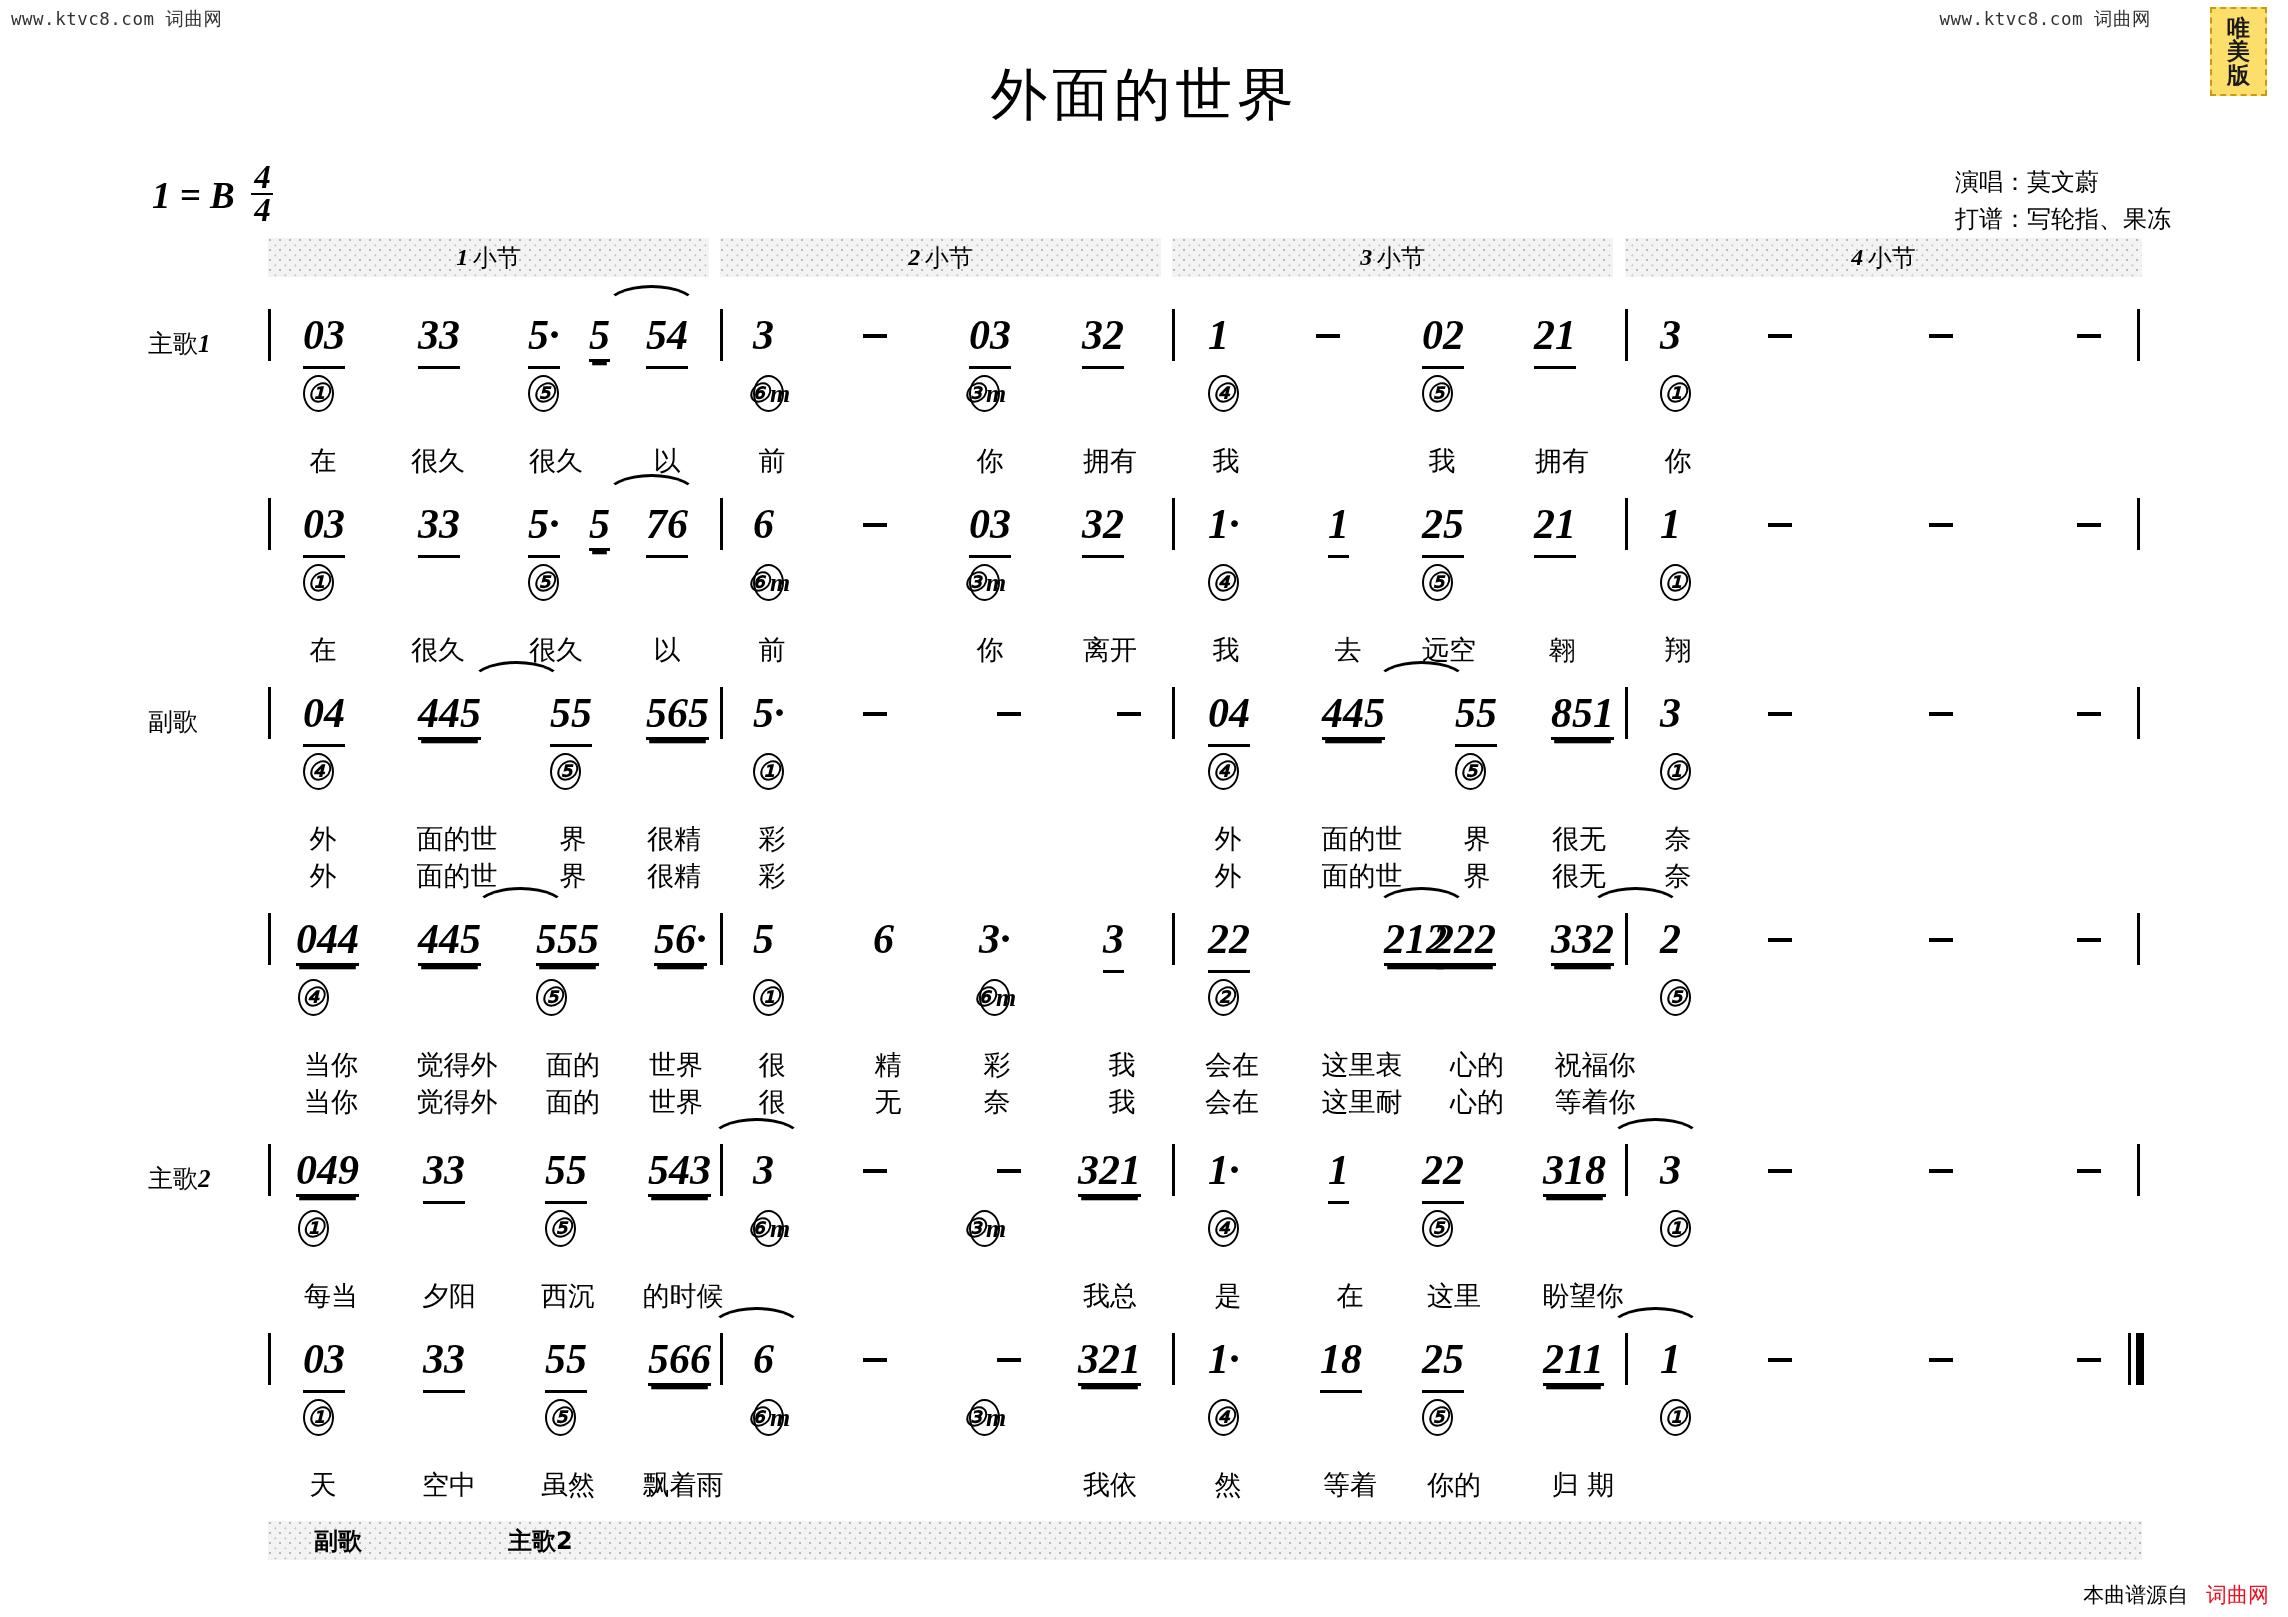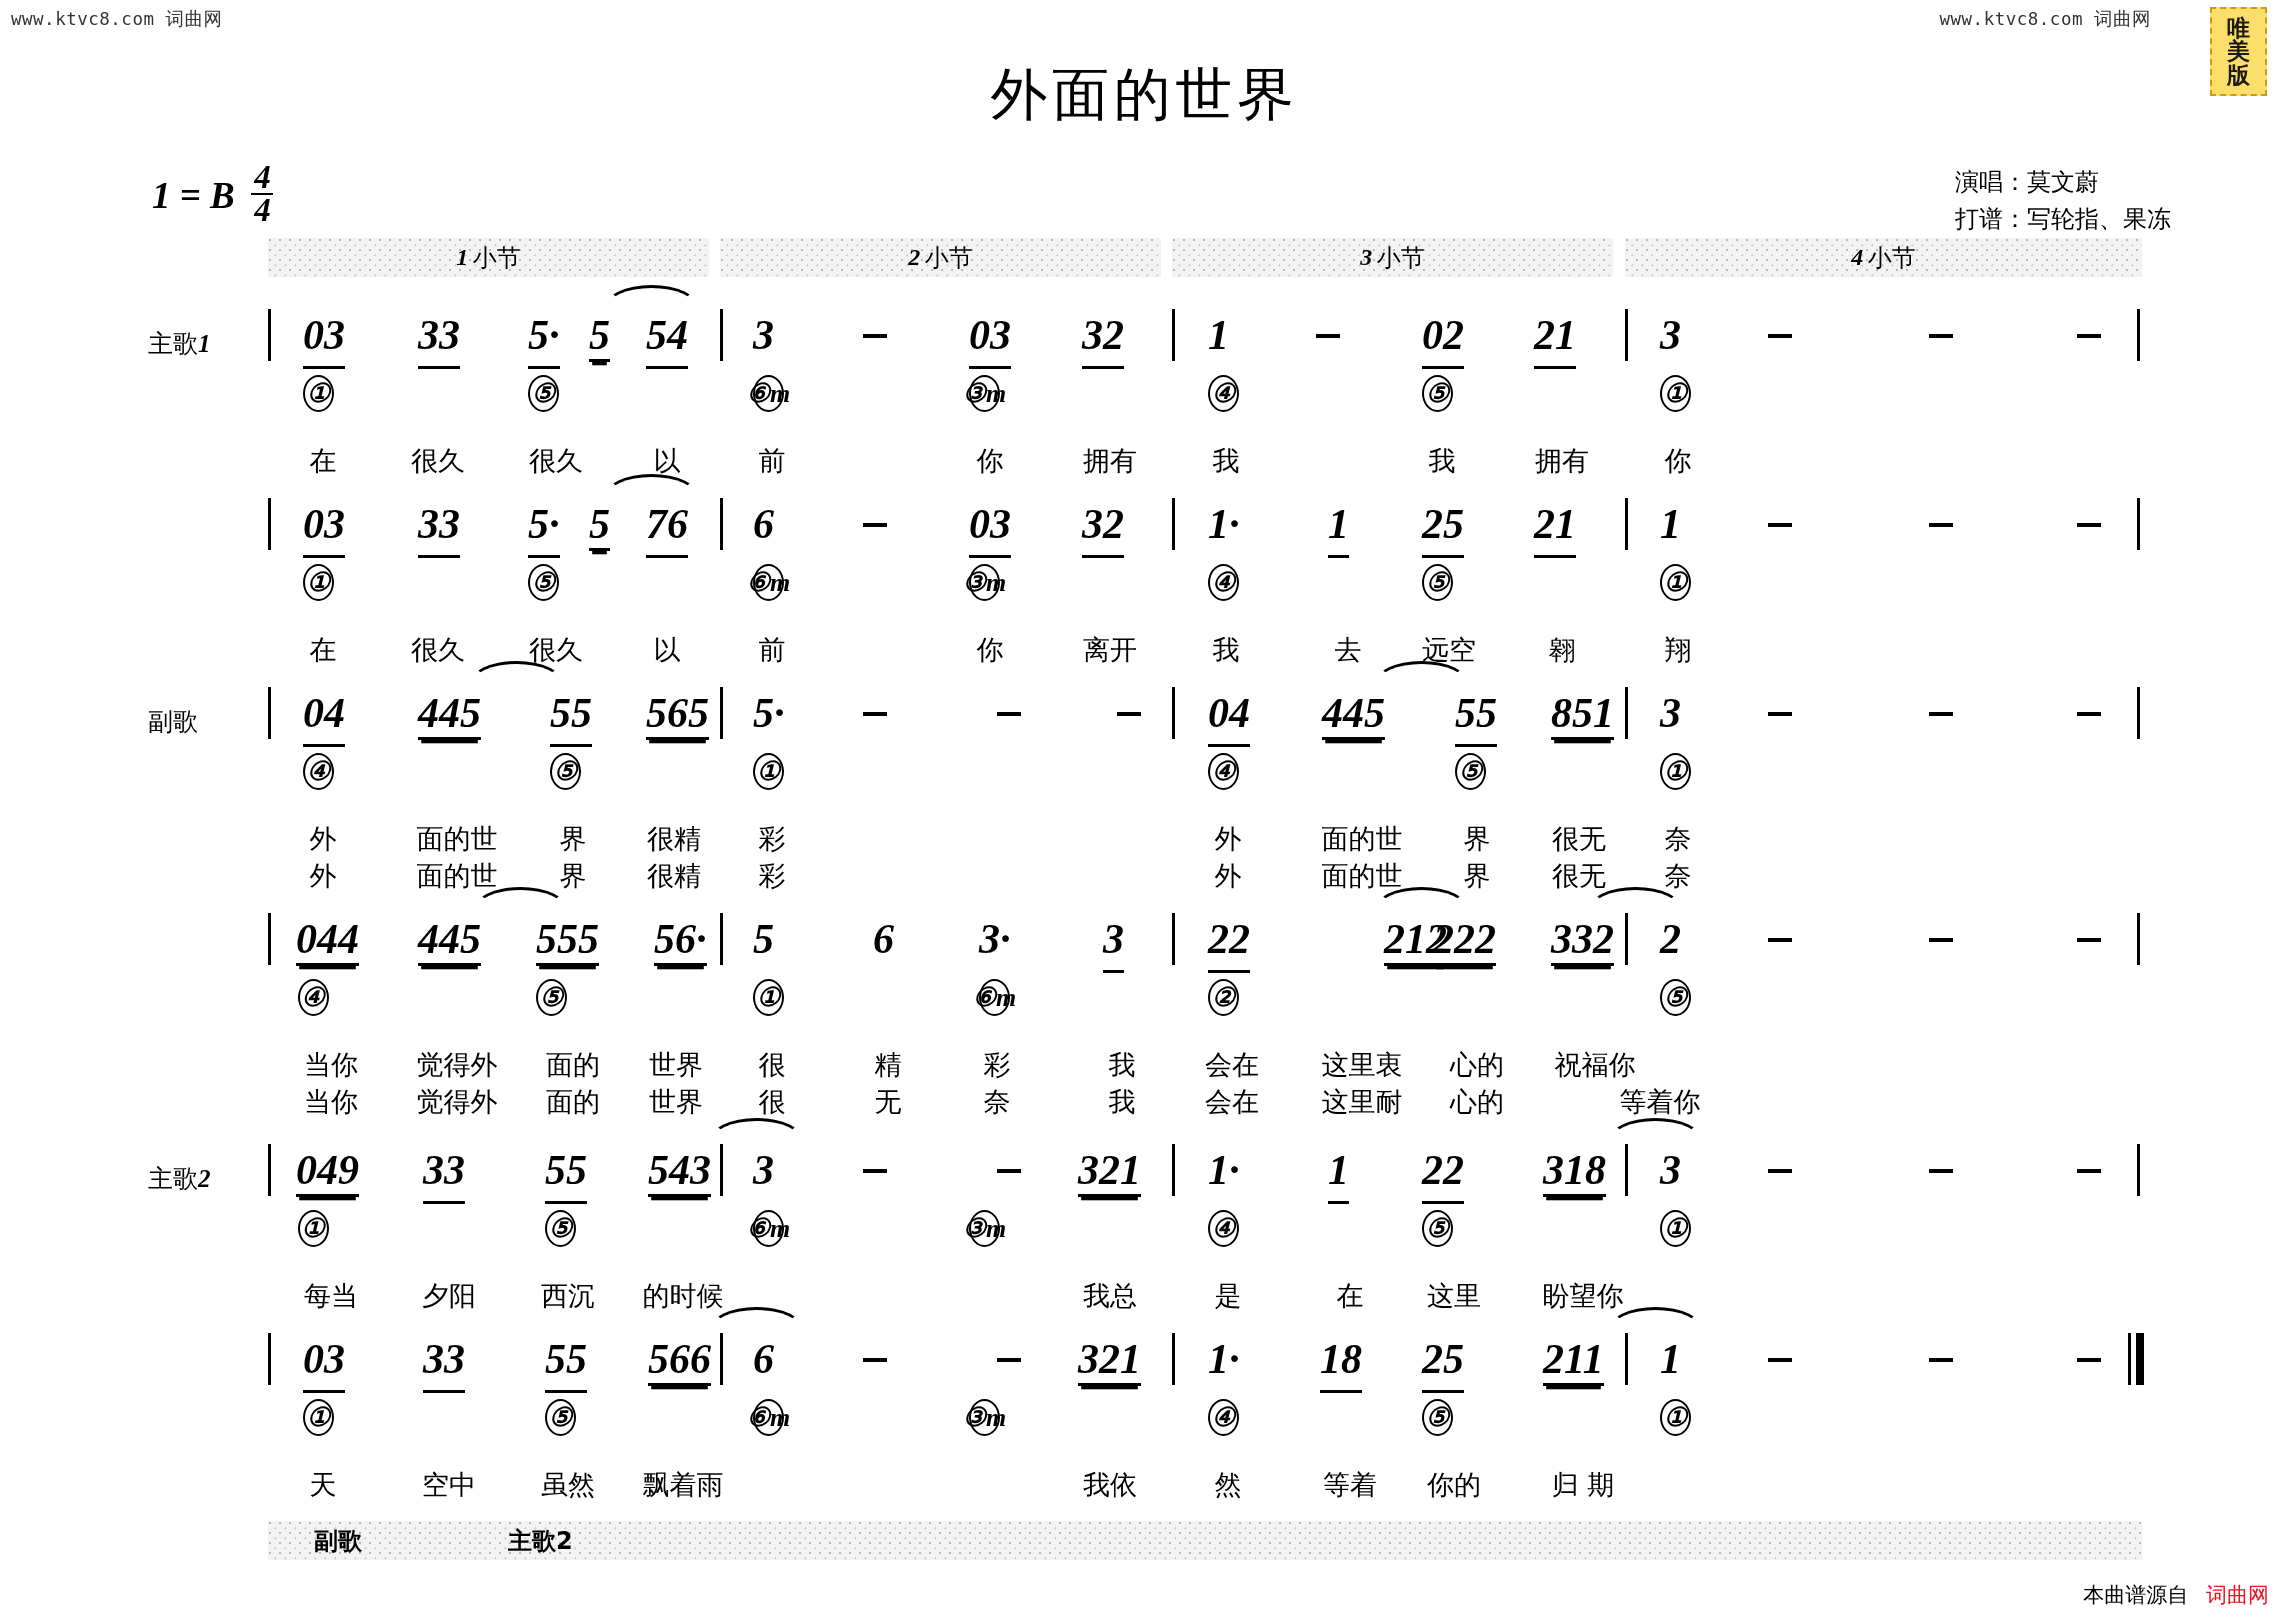--- a/index.html
+++ b/index.html
@@ -527,21 +527,21 @@
     <div class="lyr" style="left:189px;">觉得外</div>
     <div class="lyr" style="left:305px;">面的</div>
     <div class="lyr" style="left:408px;">世界</div>
     <div class="lyr" style="left:504px;">很</div>
     <div class="lyr" style="left:620px;">无</div>
     <div class="lyr" style="left:729px;">奈</div>
     <div class="lyr" style="left:854px;">我</div>
     <div class="lyr" style="left:964px;">会在</div>
     <div class="lyr" style="left:1094px;">这里耐</div>
     <div class="lyr" style="left:1209px;">心的</div>
-    <div class="lyr" style="left:1392px;">等着你</div>
+    <div class="lyr" style="left:1327px;">等着你</div>
   </div>
 </div>
 
 <div class="row" style="top:1149px;">
   <div class="sect-label" style="top:13px;">
     <span>主歌</span><i>2</i>
   </div>
   <div class="notes">
     <div class="bar" style="left:0px;"></div>
     <div class="tok u2" style="left:28px;">049</div>

